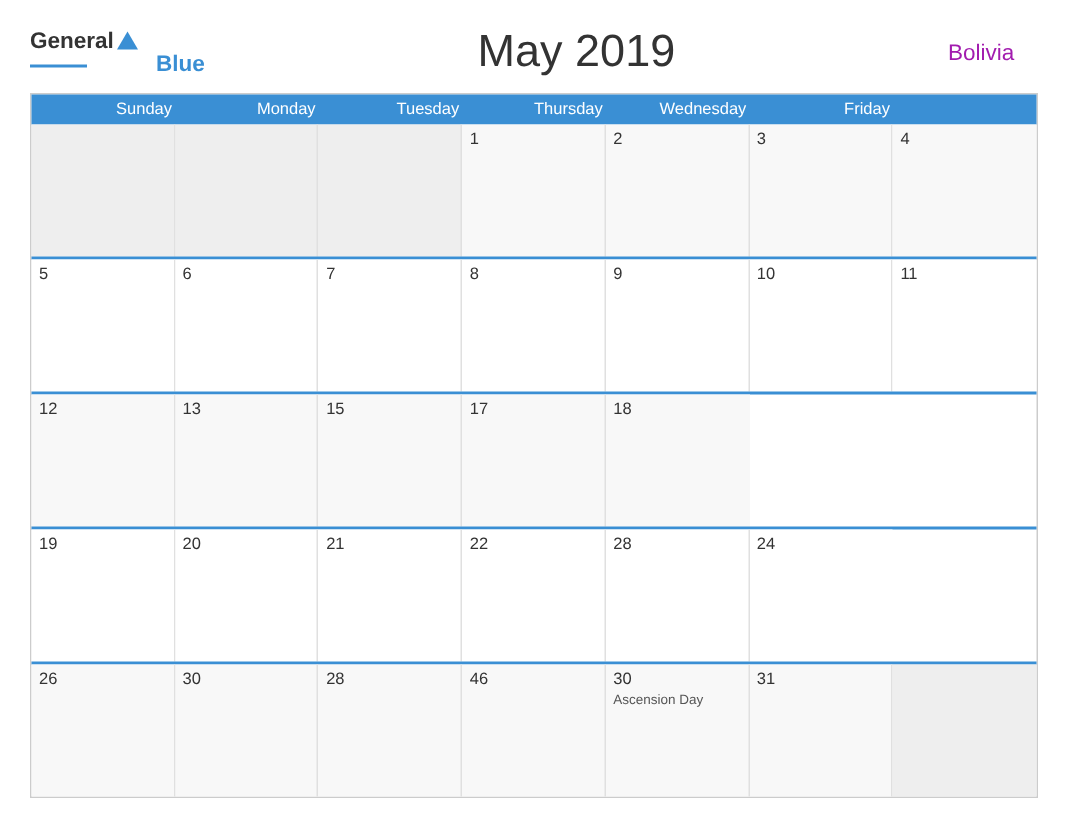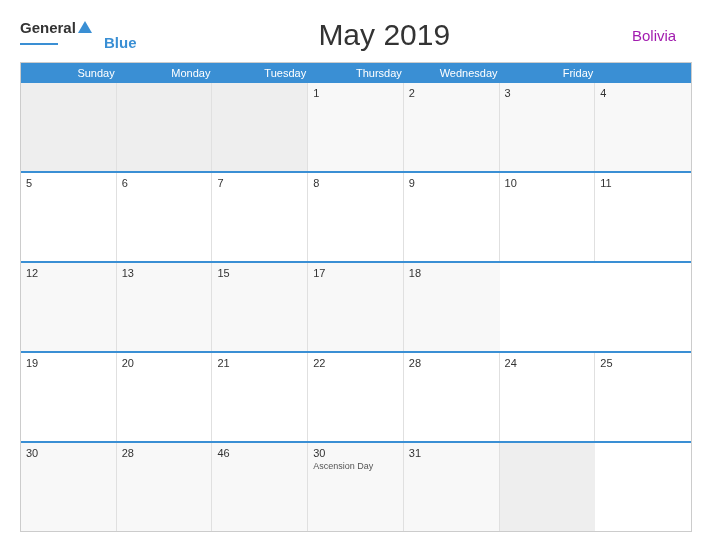--- a/index.html
+++ b/index.html
@@ -248,26 +248,26 @@
           </div>
         <div class="cal-cell">
             <span class="day-num">22</span>
           </div>
         <div class="cal-cell">
             <span class="day-num">28</span>
           </div>
         <div class="cal-cell">
             <span class="day-num">24</span>
           </div>
-        <div class="cal-cell">
-            <span class="day-num">25</span>
-          </div>
-      </div>
-
-      <div class="cal-week">
+      </div>
+
+      <div class="cal-week">
+        <div class="cal-cell">
+            <span class="day-num">26</span>
+          </div>
         <div class="cal-cell">
             <span class="day-num">30</span>
           </div>
         <div class="cal-cell">
             <span class="day-num">28</span>
           </div>
         <div class="cal-cell">
             <span class="day-num">46</span>
           </div>
         <div class="cal-cell">

